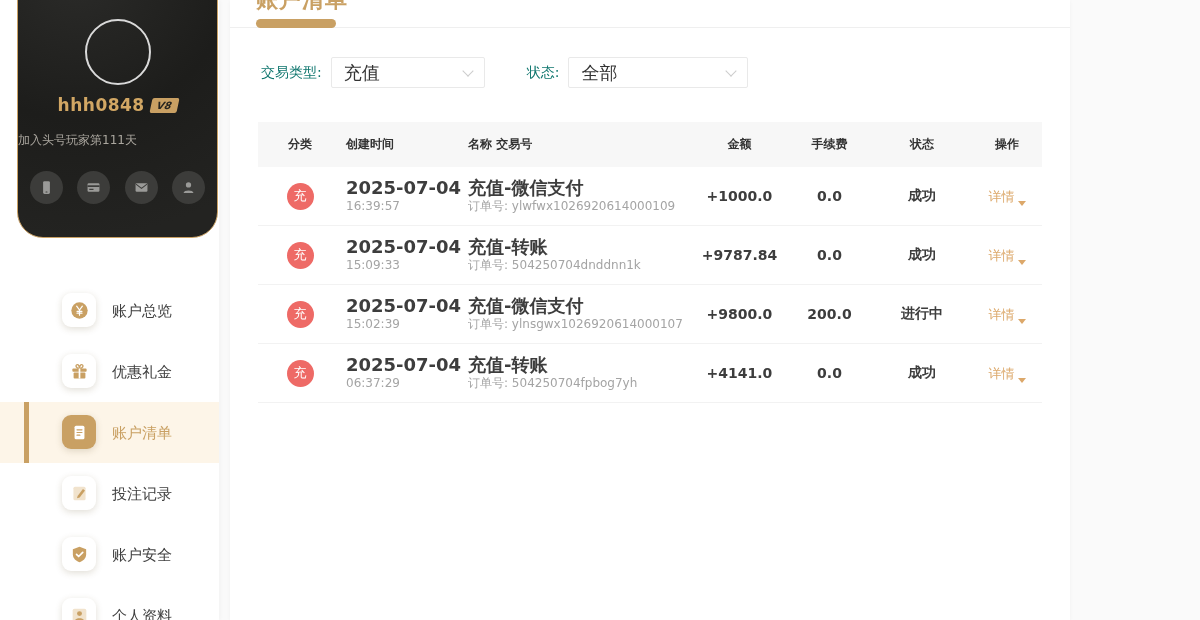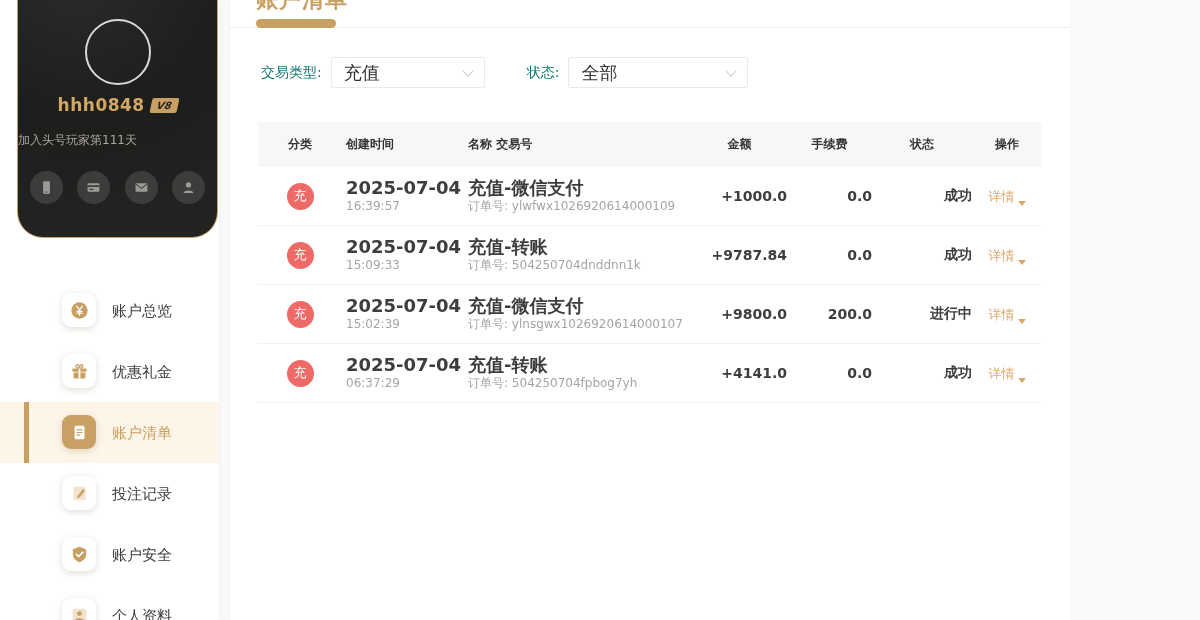--- a/index.html
+++ b/index.html
@@ -78,21 +78,21 @@
   .th{text-align:center;}
   .th:nth-child(2),.th:nth-child(3){text-align:left;padding-left:4px;}
   .trow{height:58px;border-bottom:1px solid #f2f2f2;}
   .ccat{text-align:center;}
   .badge-cat{display:inline-flex;width:27px;height:27px;border-radius:50%;
     background:var(--badge,#ee6a66);color:#fff;font-size:13px;
     align-items:center;justify-content:center;}
   .dcell,.ncell{padding-left:4px;}
   .l1{font-size:18px;font-weight:bold;color:#3d3d3d;line-height:17px;white-space:nowrap;}
   .l2{font-size:12px;color:#a4a4a4;line-height:15px;margin-top:3px;white-space:nowrap;}
-  .num,.stat{text-align:right;font-size:14px;font-weight:bold;color:#3d3d3d;}
+  .num,.stat{text-align:center;font-size:14px;font-weight:bold;color:#3d3d3d;}
   .cact{text-align:center;}
   .detail{display:inline-flex;align-items:flex-end;color:var(--link,#dca86a);
     font-size:13px;cursor:pointer;white-space:nowrap;}
   .caret{margin-left:3px;width:0;height:0;border-left:4px solid transparent;
     border-right:4px solid transparent;border-top:5px solid var(--link,#dca86a);}
 </style>
 </head>
 <body style="--gold: #c9a063; --active-bg: #fdf5e8; --badge: #ee6a66; --link: #dca86a;">
 
 <div class="page">

